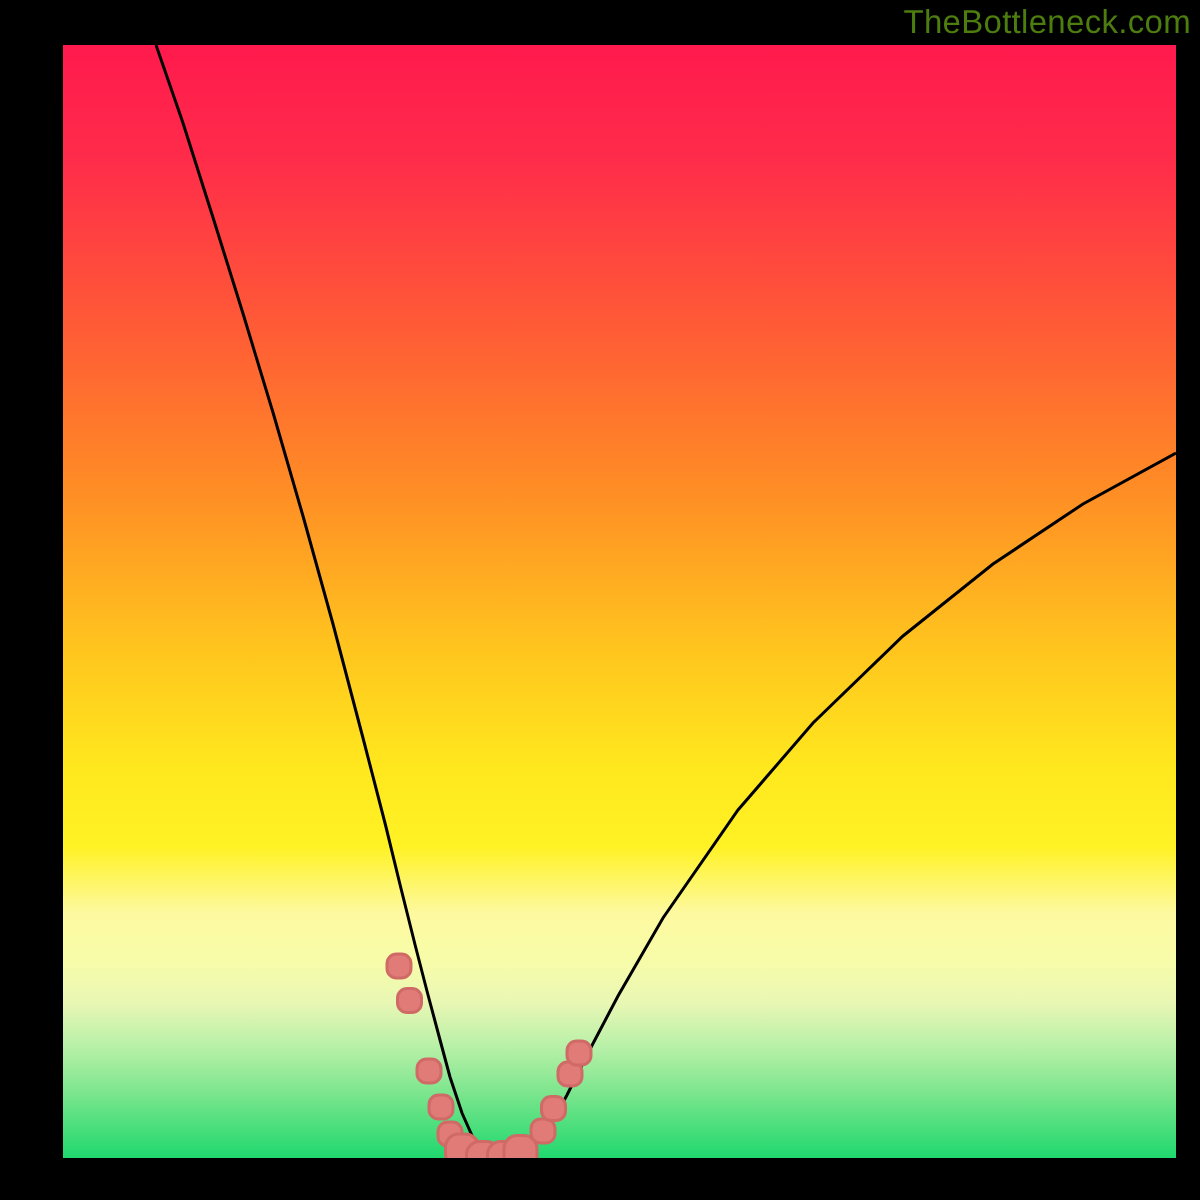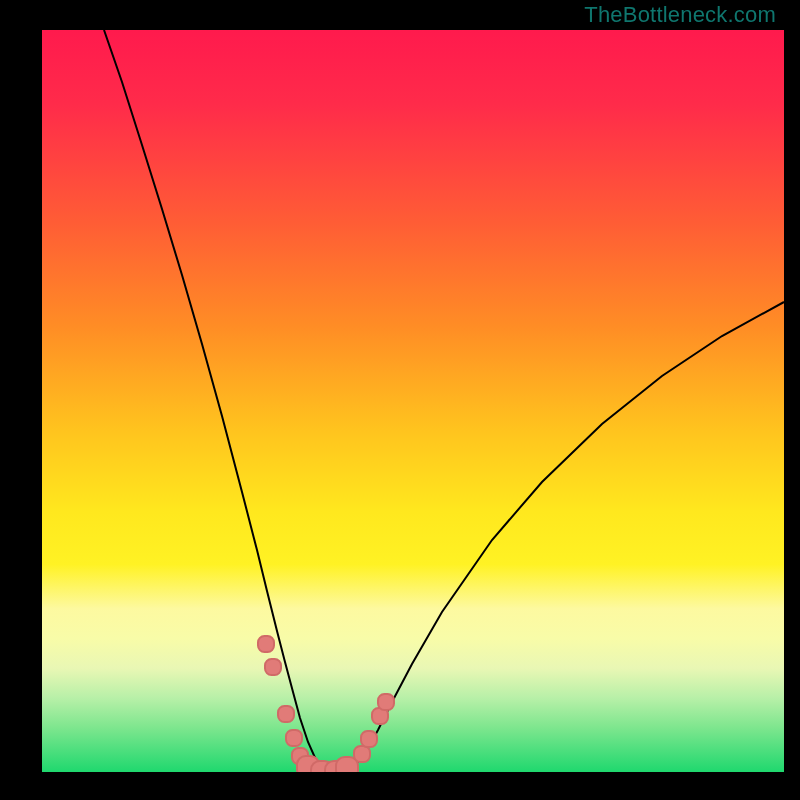--- a/index.html
+++ b/index.html
@@ -33,24 +33,24 @@
       #fdf9a0 78%,
       #f8fca8 82%,
       #e9f7b4 86%,
       #b8f0a8 90%,
       #7ee68e 94%,
       #1fd86e 100%);
   }
   .watermark {
     position: absolute;
     top: 2px;
-    right: 24px;
+    right: 6px;
     font-family: Arial, Helvetica, sans-serif;
     font-size: 22px;
-    color: #0f766e;
+    color: #4d7c0f;
     letter-spacing: 0.2px;
   }
   svg .curve {
     fill: none;
     stroke: #000;
     stroke-width: 2;
   }
   svg .marker {
     fill: #e17b78;
     stroke: #d06a67;

